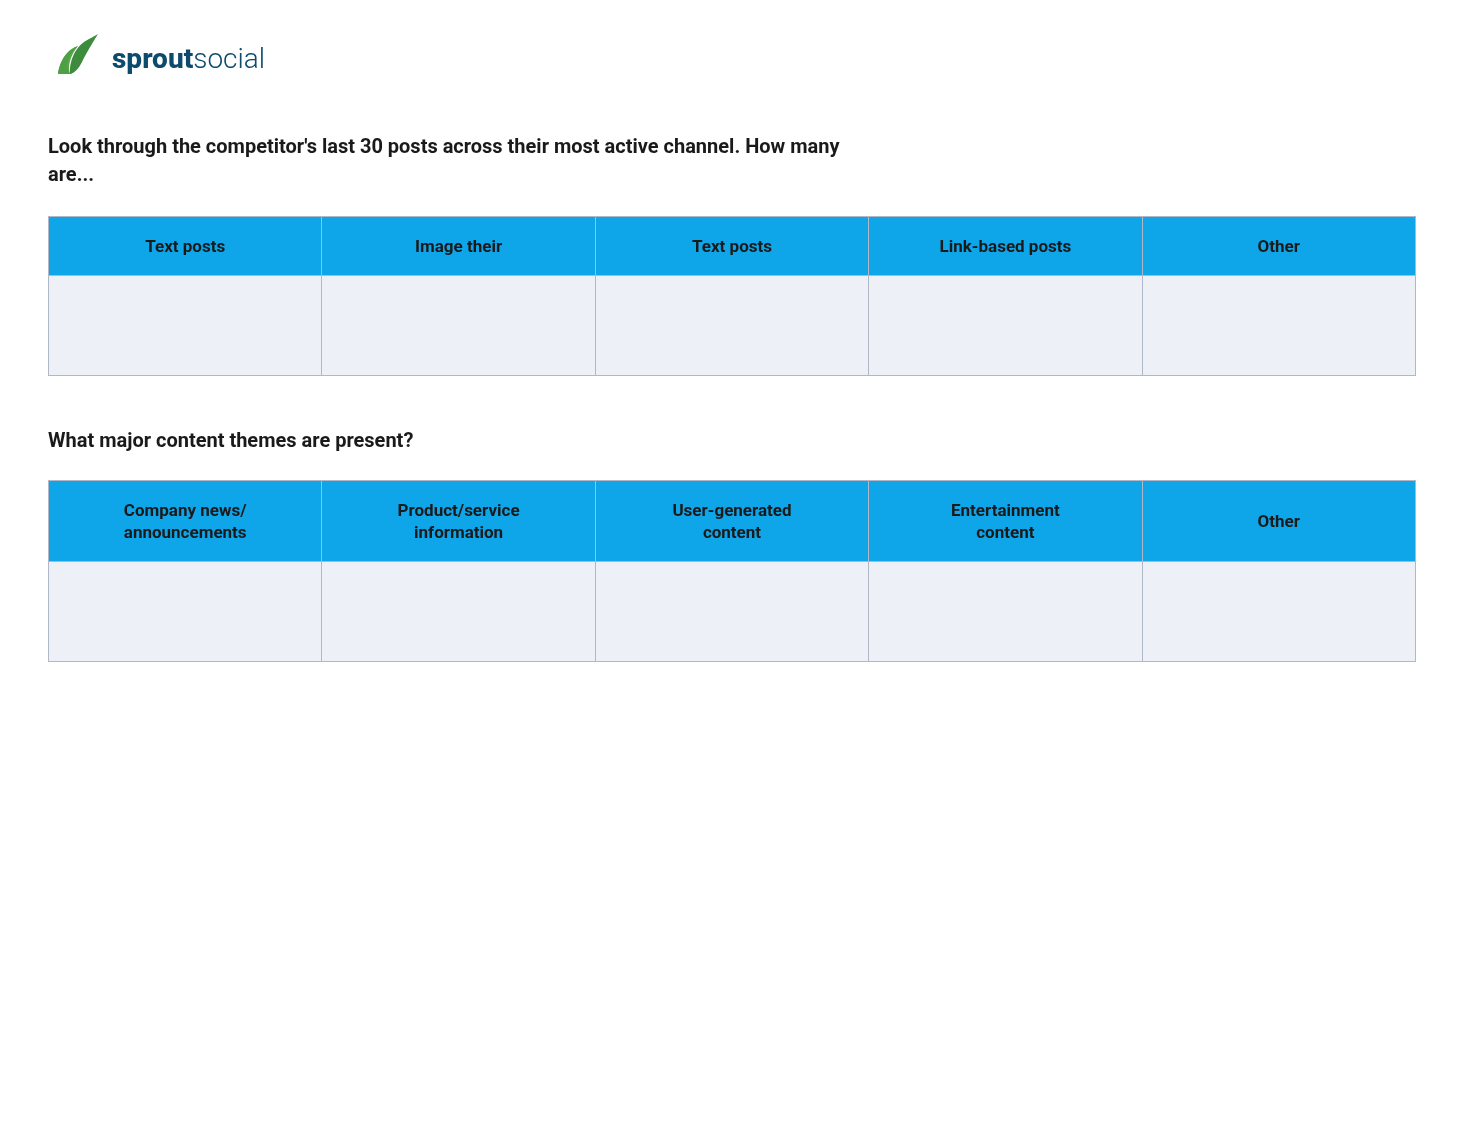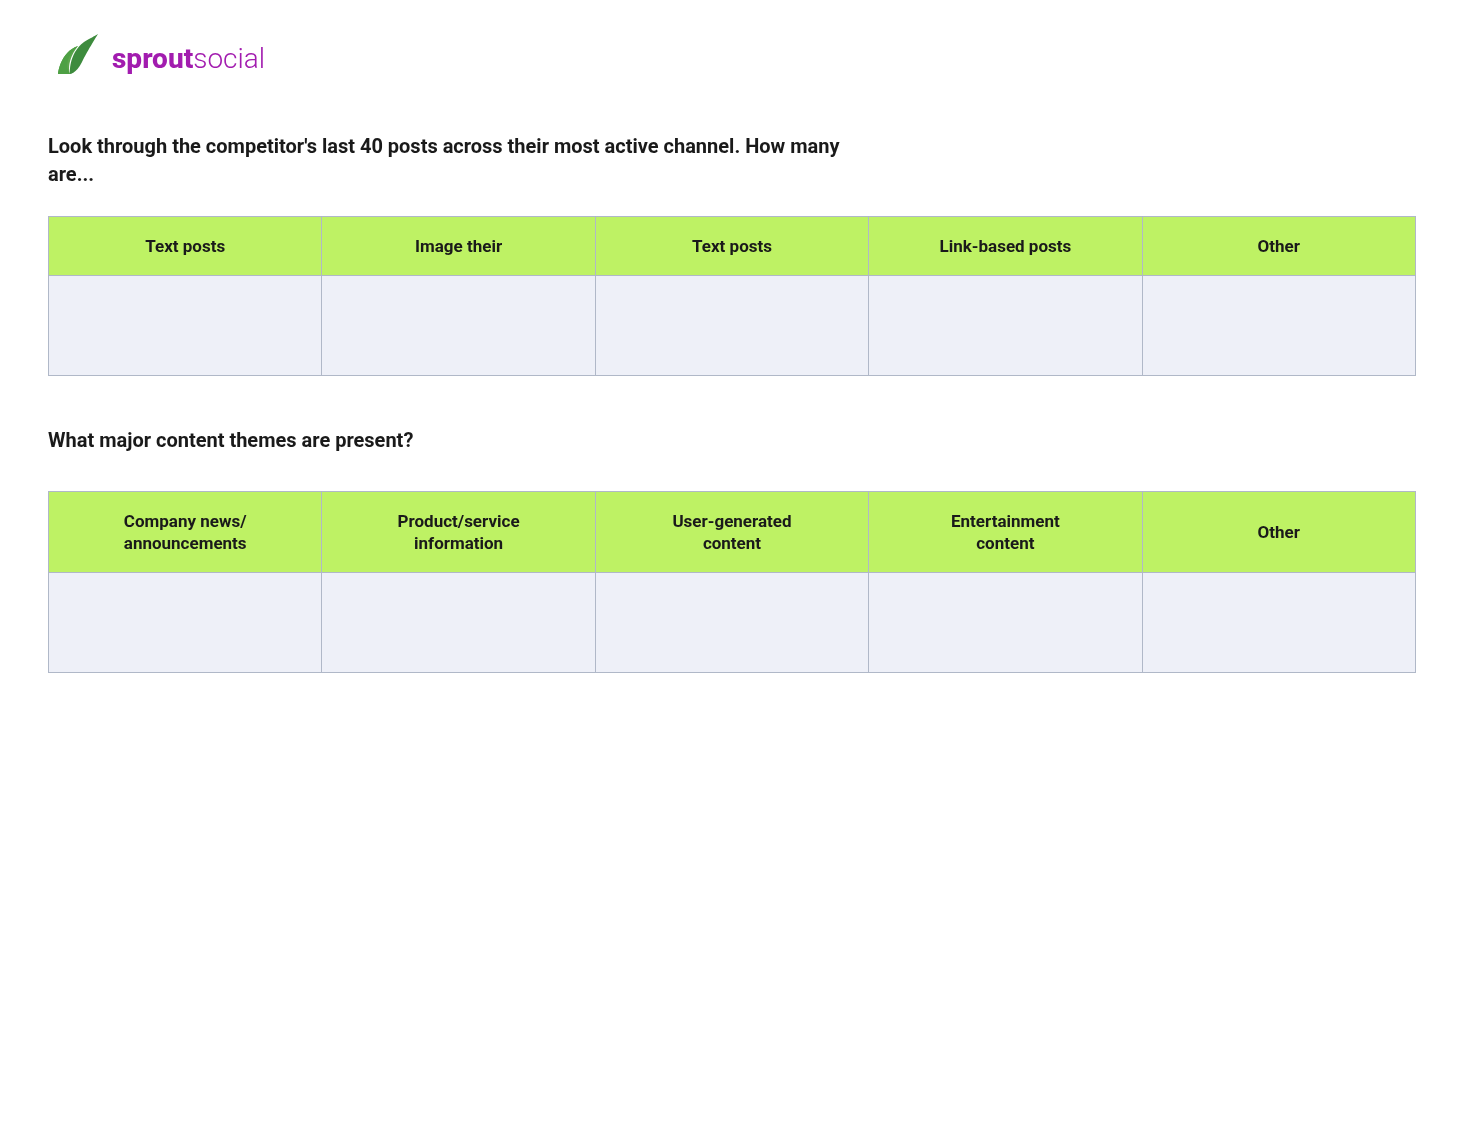--- a/index.html
+++ b/index.html
@@ -23,21 +23,21 @@
       margin-bottom: 48px;
     }
 
     .logo-icon {
       width: 52px;
       height: 52px;
     }
 
     .logo-text {
       font-size: 28px;
-      color: #a21caf;
+      color: #0c4a6e;
     }
 
     .logo-text strong {
       font-weight: 800;
     }
 
     .logo-text span {
       font-weight: 300;
     }
 
@@ -59,55 +59,55 @@
       border: 1px solid #b0b8c8;
       table-layout: fixed;
     }
 
     th {
       border: 1px solid #b0b8c8;
       padding: 18px 14px;
       font-weight: 700;
       font-size: 17px;
       text-align: center;
-      background: #bef264;
+      background: #0ea5e9;
       vertical-align: middle;
       line-height: 1.3;
     }
 
     td {
       border: 1px solid #b0b8c8;
       padding: 0;
       height: 100px;
       background: #eef0f8;
       vertical-align: top;
     }
 
     .section-title {
       font-size: 20px;
       font-weight: 700;
-      margin-bottom: 39px;
+      margin-bottom: 28px;
     }
   </style>
 </head>
 <body>
 
 <div class="header">
   <svg class="logo-icon" viewBox="0 0 52 52" fill="none" xmlns="http://www.w3.org/2000/svg">
     <path d="M10 42 C10 42 12 20 30 14 C30 14 18 28 22 42" fill="#5ba54b"></path>
     <path d="M22 42 C22 42 20 22 36 10 C50 2 50 2 50 2 C50 2 40 18 34 30 C28 42 22 42 22 42Z" fill="#3d8b3d"></path>
     <path d="M10 42 C10 42 12 20 30 14 C20 22 16 34 22 42Z" fill="#4ea044"></path>
   </svg>
   <div class="logo-text">
     <strong>sprout</strong><span>social</span>
   </div>
 </div>
 
 <div class="table-section">
-  <div class="question">Look through the competitor's last 40 posts across their most active channel. How many are...</div>
+  <div class="question">Look through the competitor's last 30 posts across their most active channel. How many are...</div>
   <table>
     <thead>
       <tr>
         <th>Text posts</th>
         <th>Image their</th>
         <th>Text posts</th>
         <th>Link-based posts</th>
         <th>Other</th>
       </tr>
     </thead>

